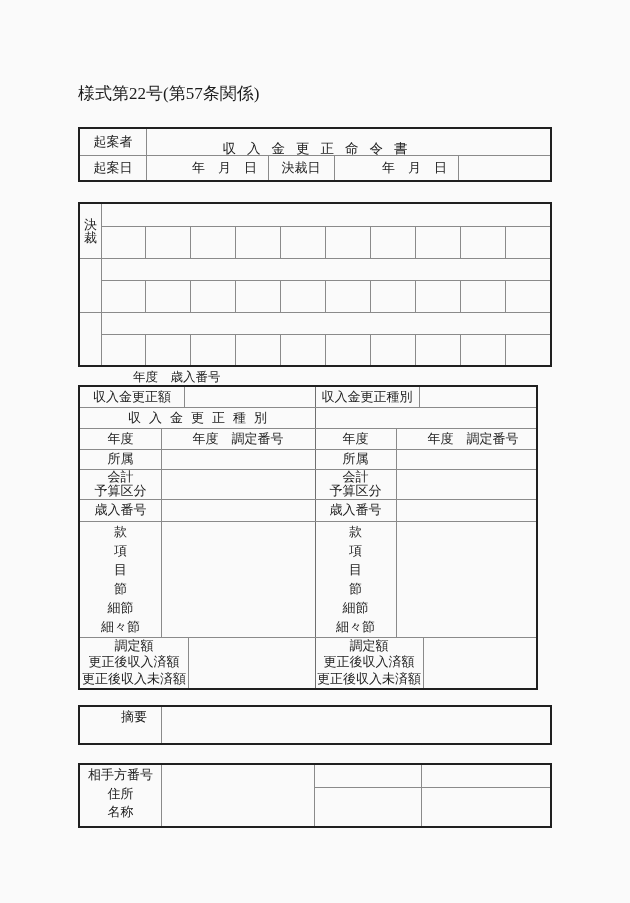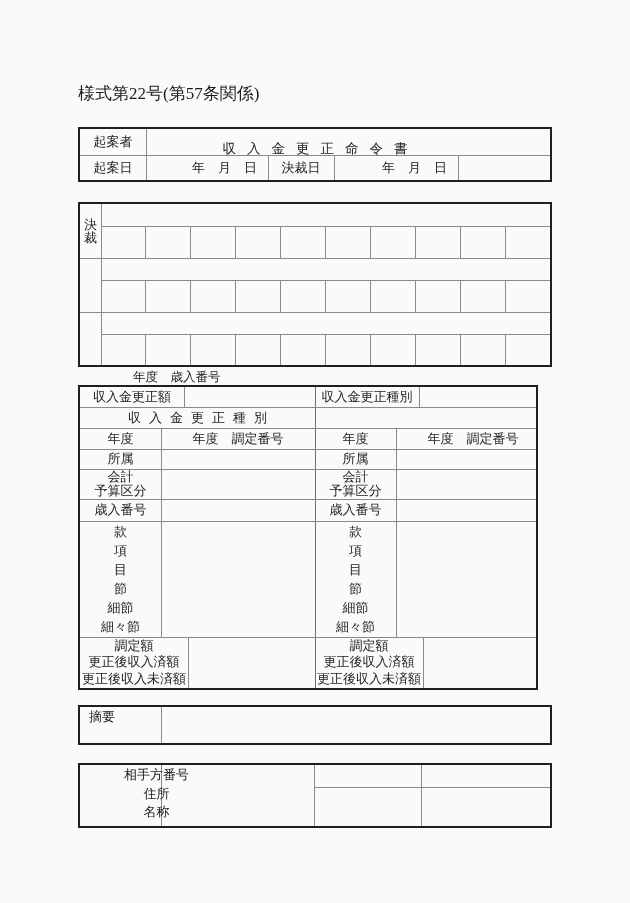--- a/index.html
+++ b/index.html
@@ -5,33 +5,33 @@
   html,body{margin:0;padding:0;background:#fafafa;}
   .page{position:relative;width:630px;height:903px;background:#fafafa;
         font-family:"Liberation Serif","DejaVu Serif",serif;color:#1c1c1c;overflow:hidden;}
   .tbl{position:absolute;box-sizing:border-box;border:2px solid #1f1f1f;}
   .hl{position:absolute;height:1px;background:#8a8a8a;}
   .vl{position:absolute;width:1px;background:#8a8a8a;}
   .cell{position:absolute;display:flex;align-items:center;justify-content:center;
         font-size:13px;line-height:14px;white-space:pre;box-sizing:border-box;}
   .col{flex-direction:column;}
   .right{justify-content:flex-end;padding-right:11px;}
-  .topleft{align-items:flex-start;justify-content:flex-start;padding:3px 0 0 9px;}
+  .topleft{align-items:flex-start;justify-content:flex-start;padding:3px 0 0 9px;margin-left:32px;}
   .topcol{justify-content:flex-start;padding-top:1px;}
   .spaced{letter-spacing:8px;text-indent:8px;}
   .form-number{position:absolute;left:78px;top:82px;font-size:17px;}
   .form-title{position:absolute;left:78px;top:106px;width:474px;text-align:center;
               font-size:13.5px;letter-spacing:11px;text-indent:11px;margin-top:34px;}
   .caption{position:absolute;left:133px;top:369px;font-size:12.5px;white-space:pre;}
   .stamp-row{position:absolute;display:flex;box-sizing:border-box;}
   .stamp-cell{flex:1 1 0;}
   .stamp-cell + .stamp-cell{border-left:1px solid #8a8a8a;}
   .lh19{line-height:19px;}
   .lh17{line-height:16.5px;}
-  .lh18{line-height:18.5px;margin-left:36px;}
+  .lh18{line-height:18.5px;}
 </style>
 </head>
 <body>
 
 <div class="page">
 
   <div class="form-number">様式第22号(第57条関係)</div>
   <div class="form-title">収入金更正命令書</div>
 
   <div class="tbl" style="left:78px;top:127px;width:474px;height:55px;">

